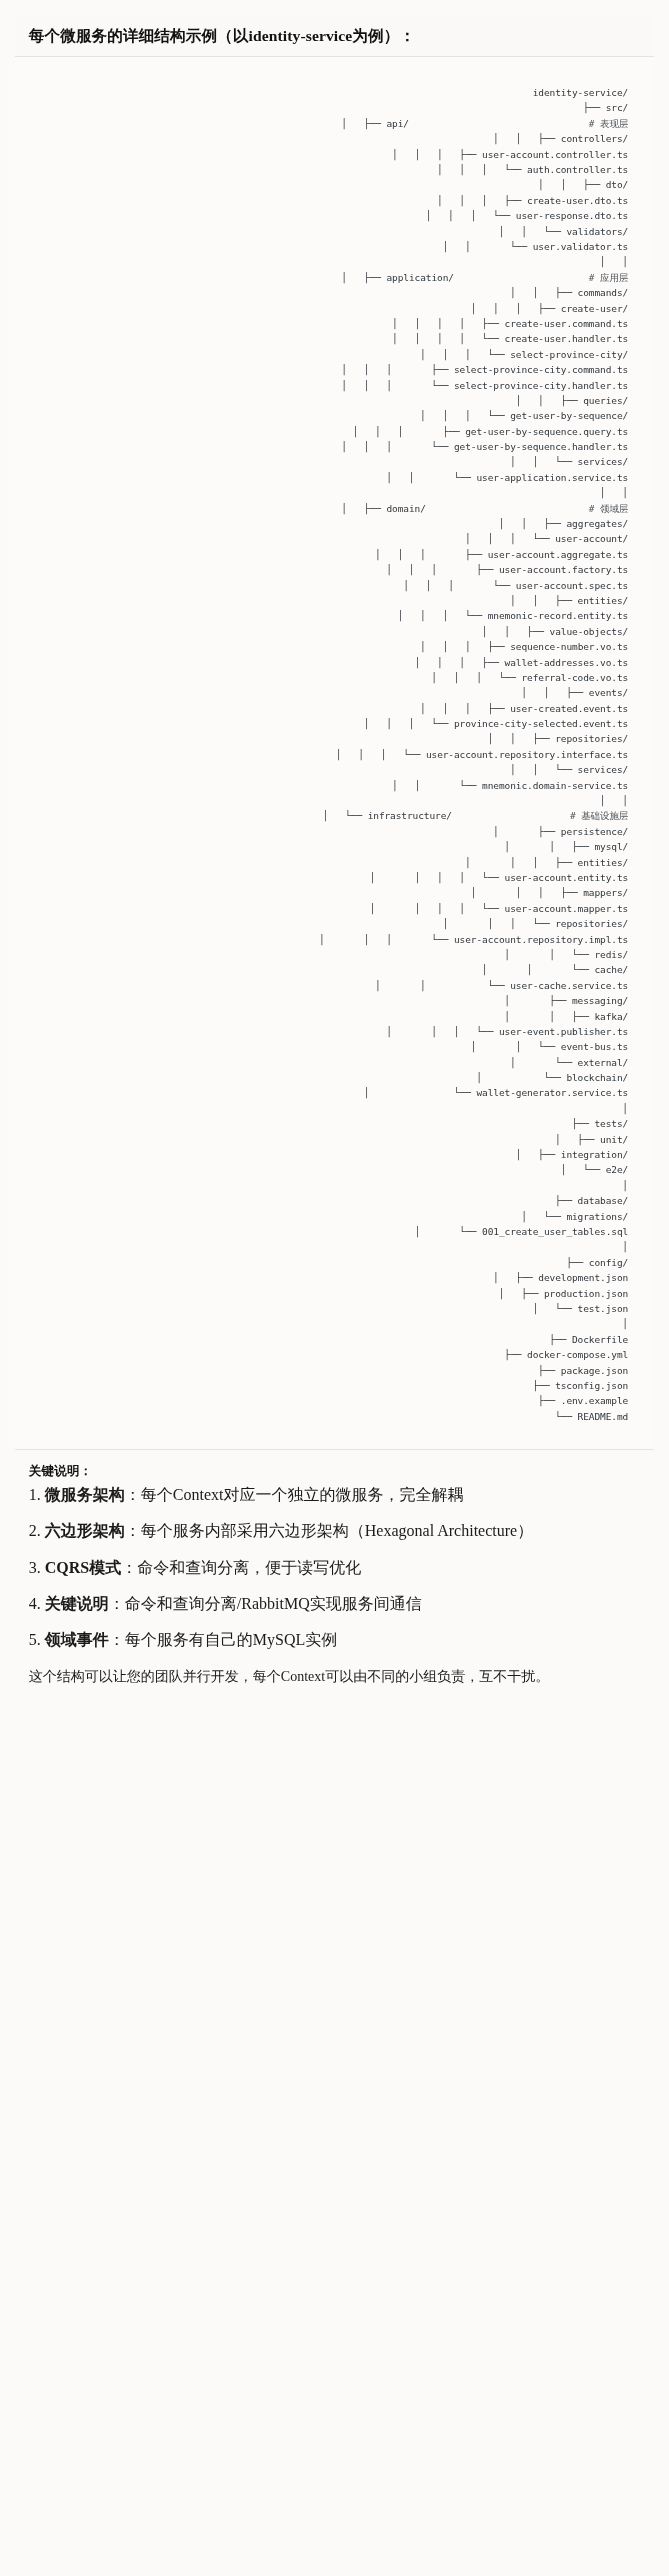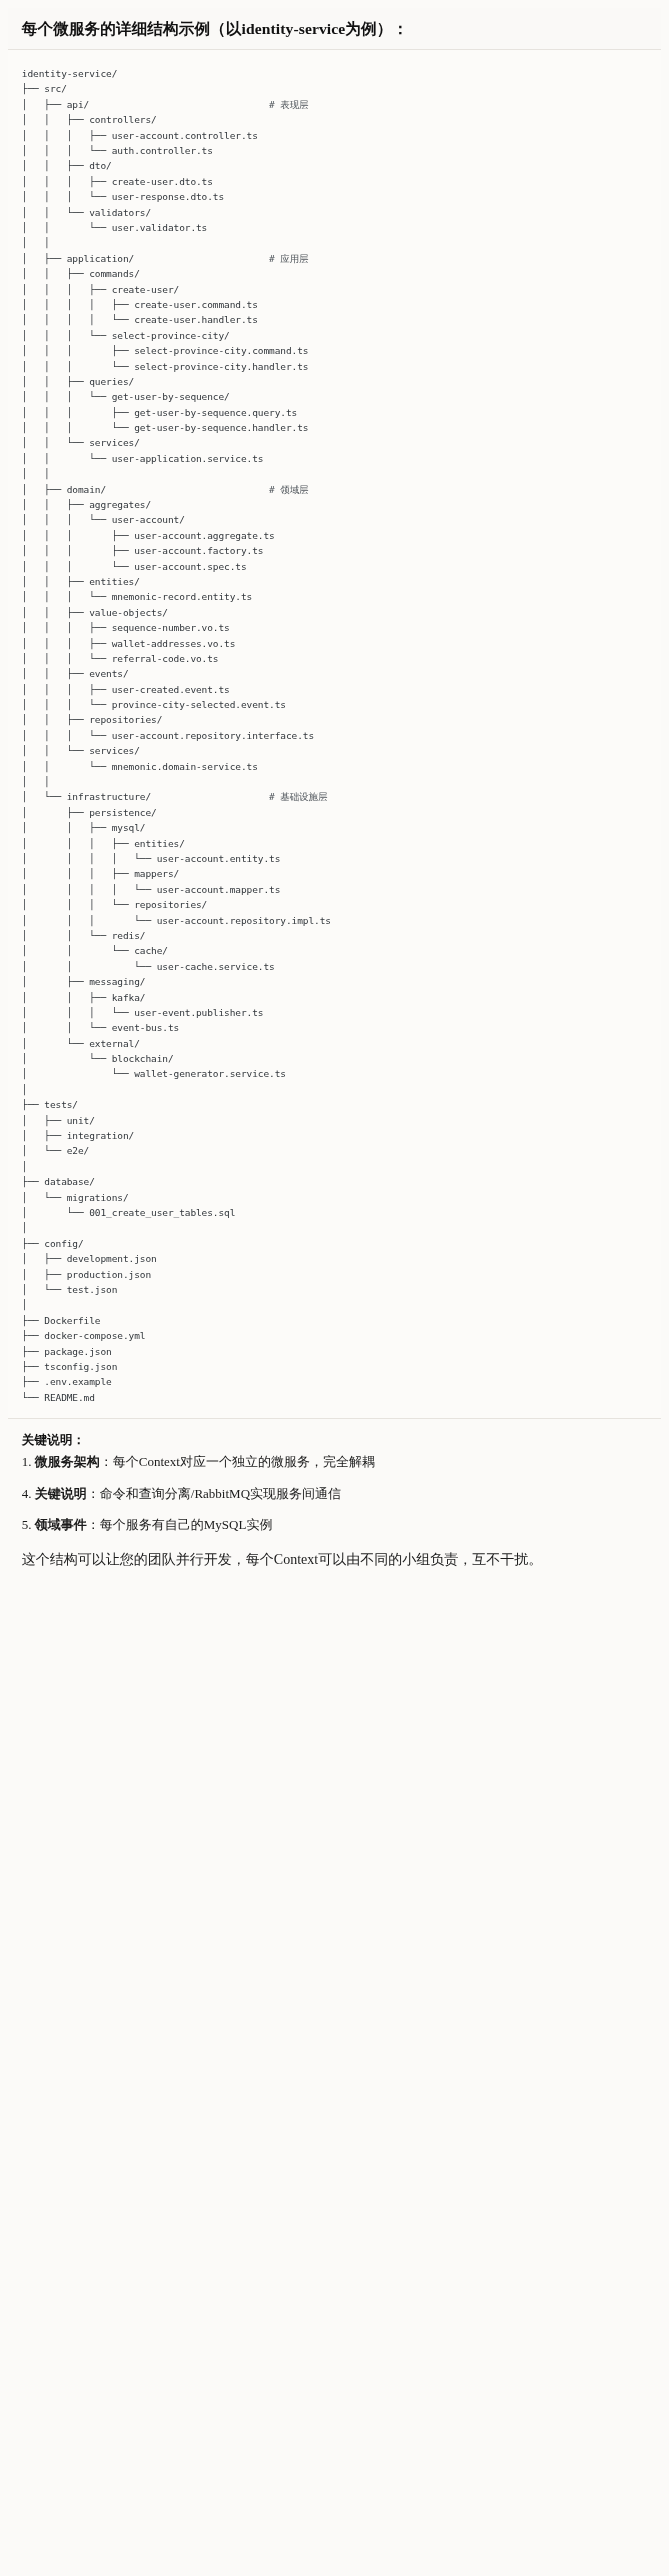--- a/index.html
+++ b/index.html
@@ -10,21 +10,21 @@
   body {
     width: 669px;
     font-family: "Liberation Serif", serif;
     color: #1b1b1b;
     -webkit-font-smoothing: antialiased;
   }
   .page {
     width: 669px;
     box-sizing: border-box;
     background: #fbfaf8;
-    padding: 8px;
+    padding: 15px;
     overflow: hidden;
   }
 
   
   .doc-header {
     padding: 11.3px 13.8px 10px 13.8px;
     background: #faf9f7;
     border-bottom: 0.6px solid #e6e3de;
   }
   .doc-title {
@@ -41,22 +41,23 @@
   .tree-block {
     padding: 16.3px 13.8px 12.5px 13.8px;
     background: #fcfbf9;
   }
   .tree {
     font-family: "DejaVu Sans Mono", "Liberation Mono", monospace;
     font-size: 9.5px;
     line-height: 15.4px;
     color: #31363b;
     white-space: pre;
-    margin: 0;
+    margin: 12px;
     letter-spacing: -0.1px;
+    text-align: right;
   }
   .tree .row {
     display: block;
     white-space: pre;
     height: 15.4px;
   }
   .tree .cmt {
     color: #4e545a;
   }
 
@@ -69,21 +70,21 @@
   .notes-title {
     font-family: "Liberation Serif", serif;
     font-weight: bold;
     font-size: 12.5px;
     color: #111111;
     margin: 0 0 3px 0;
     letter-spacing: 0.2px;
   }
   .note-item {
     font-family: "Liberation Serif", serif;
-    font-size: 13px;
+    font-size: 16px;
     line-height: 1.55;
     color: #1b1b1b;
     margin: 0 0 11.3px 0;
   }
   .note-item .num {
     font-weight: normal;
   }
   .note-item .term {
     font-weight: bold;
   }
@@ -111,20 +112,22 @@
   </div>
 
   <div class="tree-block">
     <pre class="tree" id="tree-render"><span class="row"><span>identity-service/</span></span><span class="row"><span>├── src/</span></span><span class="row"><span>│   ├── api/</span><span>                                </span><span class="cmt"># 表现层</span></span><span class="row"><span>│   │   ├── controllers/</span></span><span class="row"><span>│   │   │   ├── user-account.controller.ts</span></span><span class="row"><span>│   │   │   └── auth.controller.ts</span></span><span class="row"><span>│   │   ├── dto/</span></span><span class="row"><span>│   │   │   ├── create-user.dto.ts</span></span><span class="row"><span>│   │   │   └── user-response.dto.ts</span></span><span class="row"><span>│   │   └── validators/</span></span><span class="row"><span>│   │       └── user.validator.ts</span></span><span class="row"><span>│   │</span></span><span class="row"><span>│   ├── application/</span><span>                        </span><span class="cmt"># 应用层</span></span><span class="row"><span>│   │   ├── commands/</span></span><span class="row"><span>│   │   │   ├── create-user/</span></span><span class="row"><span>│   │   │   │   ├── create-user.command.ts</span></span><span class="row"><span>│   │   │   │   └── create-user.handler.ts</span></span><span class="row"><span>│   │   │   └── select-province-city/</span></span><span class="row"><span>│   │   │       ├── select-province-city.command.ts</span></span><span class="row"><span>│   │   │       └── select-province-city.handler.ts</span></span><span class="row"><span>│   │   ├── queries/</span></span><span class="row"><span>│   │   │   └── get-user-by-sequence/</span></span><span class="row"><span>│   │   │       ├── get-user-by-sequence.query.ts</span></span><span class="row"><span>│   │   │       └── get-user-by-sequence.handler.ts</span></span><span class="row"><span>│   │   └── services/</span></span><span class="row"><span>│   │       └── user-application.service.ts</span></span><span class="row"><span>│   │</span></span><span class="row"><span>│   ├── domain/</span><span>                             </span><span class="cmt"># 领域层</span></span><span class="row"><span>│   │   ├── aggregates/</span></span><span class="row"><span>│   │   │   └── user-account/</span></span><span class="row"><span>│   │   │       ├── user-account.aggregate.ts</span></span><span class="row"><span>│   │   │       ├── user-account.factory.ts</span></span><span class="row"><span>│   │   │       └── user-account.spec.ts</span></span><span class="row"><span>│   │   ├── entities/</span></span><span class="row"><span>│   │   │   └── mnemonic-record.entity.ts</span></span><span class="row"><span>│   │   ├── value-objects/</span></span><span class="row"><span>│   │   │   ├── sequence-number.vo.ts</span></span><span class="row"><span>│   │   │   ├── wallet-addresses.vo.ts</span></span><span class="row"><span>│   │   │   └── referral-code.vo.ts</span></span><span class="row"><span>│   │   ├── events/</span></span><span class="row"><span>│   │   │   ├── user-created.event.ts</span></span><span class="row"><span>│   │   │   └── province-city-selected.event.ts</span></span><span class="row"><span>│   │   ├── repositories/</span></span><span class="row"><span>│   │   │   └── user-account.repository.interface.ts</span></span><span class="row"><span>│   │   └── services/</span></span><span class="row"><span>│   │       └── mnemonic.domain-service.ts</span></span><span class="row"><span>│   │</span></span><span class="row"><span>│   └── infrastructure/</span><span>                     </span><span class="cmt"># 基础设施层</span></span><span class="row"><span>│       ├── persistence/</span></span><span class="row"><span>│       │   ├── mysql/</span></span><span class="row"><span>│       │   │   ├── entities/</span></span><span class="row"><span>│       │   │   │   └── user-account.entity.ts</span></span><span class="row"><span>│       │   │   ├── mappers/</span></span><span class="row"><span>│       │   │   │   └── user-account.mapper.ts</span></span><span class="row"><span>│       │   │   └── repositories/</span></span><span class="row"><span>│       │   │       └── user-account.repository.impl.ts</span></span><span class="row"><span>│       │   └── redis/</span></span><span class="row"><span>│       │       └── cache/</span></span><span class="row"><span>│       │           └── user-cache.service.ts</span></span><span class="row"><span>│       ├── messaging/</span></span><span class="row"><span>│       │   ├── kafka/</span></span><span class="row"><span>│       │   │   └── user-event.publisher.ts</span></span><span class="row"><span>│       │   └── event-bus.ts</span></span><span class="row"><span>│       └── external/</span></span><span class="row"><span>│           └── blockchain/</span></span><span class="row"><span>│               └── wallet-generator.service.ts</span></span><span class="row"><span>│</span></span><span class="row"><span>├── tests/</span></span><span class="row"><span>│   ├── unit/</span></span><span class="row"><span>│   ├── integration/</span></span><span class="row"><span>│   └── e2e/</span></span><span class="row"><span>│</span></span><span class="row"><span>├── database/</span></span><span class="row"><span>│   └── migrations/</span></span><span class="row"><span>│       └── 001_create_user_tables.sql</span></span><span class="row"><span>│</span></span><span class="row"><span>├── config/</span></span><span class="row"><span>│   ├── development.json</span></span><span class="row"><span>│   ├── production.json</span></span><span class="row"><span>│   └── test.json</span></span><span class="row"><span>│</span></span><span class="row"><span>├── Dockerfile</span></span><span class="row"><span>├── docker-compose.yml</span></span><span class="row"><span>├── package.json</span></span><span class="row"><span>├── tsconfig.json</span></span><span class="row"><span>├── .env.example</span></span><span class="row"><span>└── README.md</span></span></pre>
   </div>
 
   <div class="notes">
     <h2 class="notes-title">关键说明：</h2>
     <div id="notes-list">
         <p class="note-item"><span class="num">1. </span><span class="term">微服务架构</span><span class="sep">：</span><span class="desc">每个Context对应一个独立的微服务，完全解耦</span></p>
+        <p class="note-item"><span class="num">2. </span><span class="term">六边形架构</span><span class="sep">：</span><span class="desc">每个服务内部采用六边形架构（Hexagonal Architecture）</span></p>
+        <p class="note-item"><span class="num">3. </span><span class="term">CQRS模式</span><span class="sep">：</span><span class="desc">命令和查询分离，便于读写优化</span></p>
         <p class="note-item"><span class="num">4. </span><span class="term">关键说明</span><span class="sep">：</span><span class="desc">命令和查询分离/RabbitMQ实现服务间通信</span></p>
         <p class="note-item"><span class="num">5. </span><span class="term">领域事件</span><span class="sep">：</span><span class="desc">每个服务有自己的MySQL实例</span></p>
       </div>
     <p class="closing">这个结构可以让您的团队并行开发，每个Context可以由不同的小组负责，互不干扰。</p>
   </div>
 
 </div>
 
 
 </body></html>

